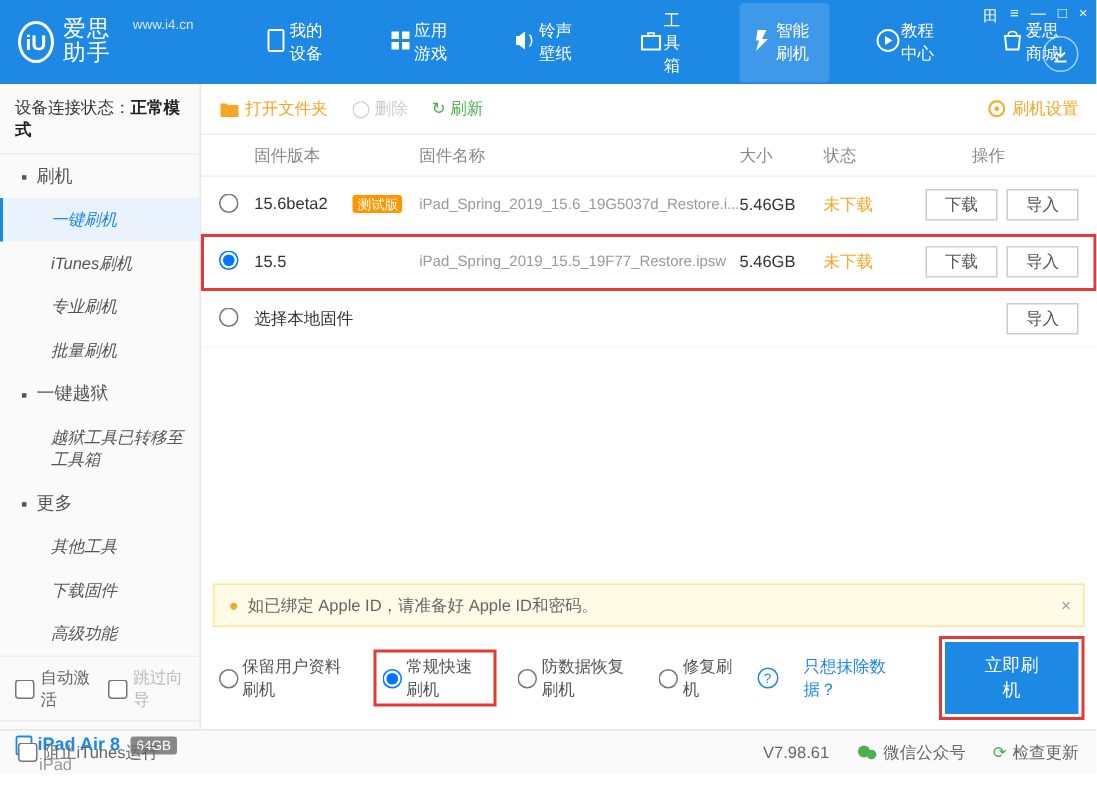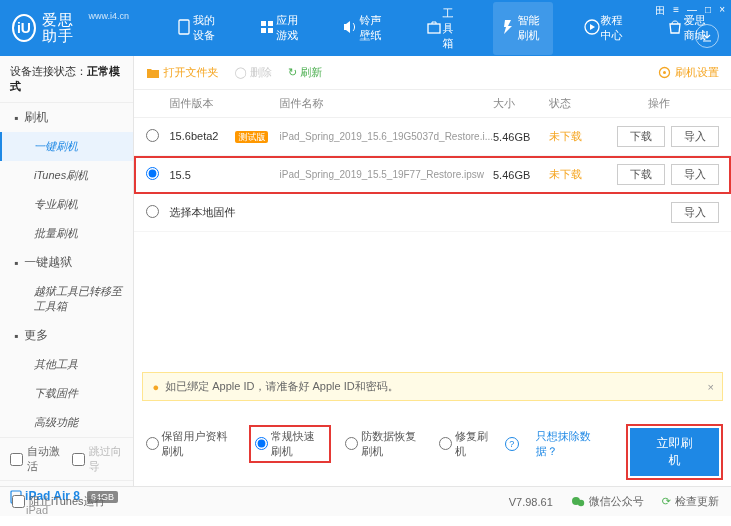--- a/index.html
+++ b/index.html
@@ -52,21 +52,21 @@
 .btn-sm { border: 1px solid #ccc; background: #fff; padding: 2px 0; font-size: 11px; cursor: pointer; color: #555; min-width: 48px; }
 input[type=radio] { cursor: pointer; }
 
 .warn-bar { background: #fffbe6; border: 1px solid #ffe58f; padding: 6px 10px; margin: 6px 8px 0; font-size: 11px; color: #666; display: flex; align-items: center; gap: 6px; position: relative; }
 .warn-bar .close { position: absolute; right: 8px; cursor: pointer; color: #999; }
 .opt-bar { padding: 10px 12px; display: flex; align-items: center; gap: 14px; font-size: 11px; color: #555; }
 .opt { display: flex; align-items: center; gap: 3px; }
 .opt.boxed { border: 2px solid #e53935; padding: 2px 4px; }
 .link-blue { color: #1e88e5; cursor: pointer; }
 .link-blue.q::before { content: "?"; display: inline-block; width: 12px; height: 12px; border: 1px solid #1e88e5; border-radius: 50%; font-size: 9px; text-align: center; line-height: 12px; margin-right: 3px; }
-.btn-primary { background: #1e88e5; color: #fff; border: none; padding: 7px 24px; font-size: 12px; cursor: pointer; margin-top: 17px; }
+.btn-primary { background: #1e88e5; color: #fff; border: none; padding: 7px 24px; font-size: 12px; cursor: pointer; }
 .btn-primary.boxed { outline: 2px solid #e53935; outline-offset: 2px; }
 
 .footer { height: 30px; border-top: 1px solid #e5e5e5; display: flex; align-items: center; padding: 0 12px; font-size: 11px; color: #666; background: #fafafa; }
 .footer .spacer { flex: 1; }
 .footer .item { margin-left: 18px; display: flex; align-items: center; gap: 4px; }
 
 svg { display: block; }
 </style>
 </head>
 <body>

